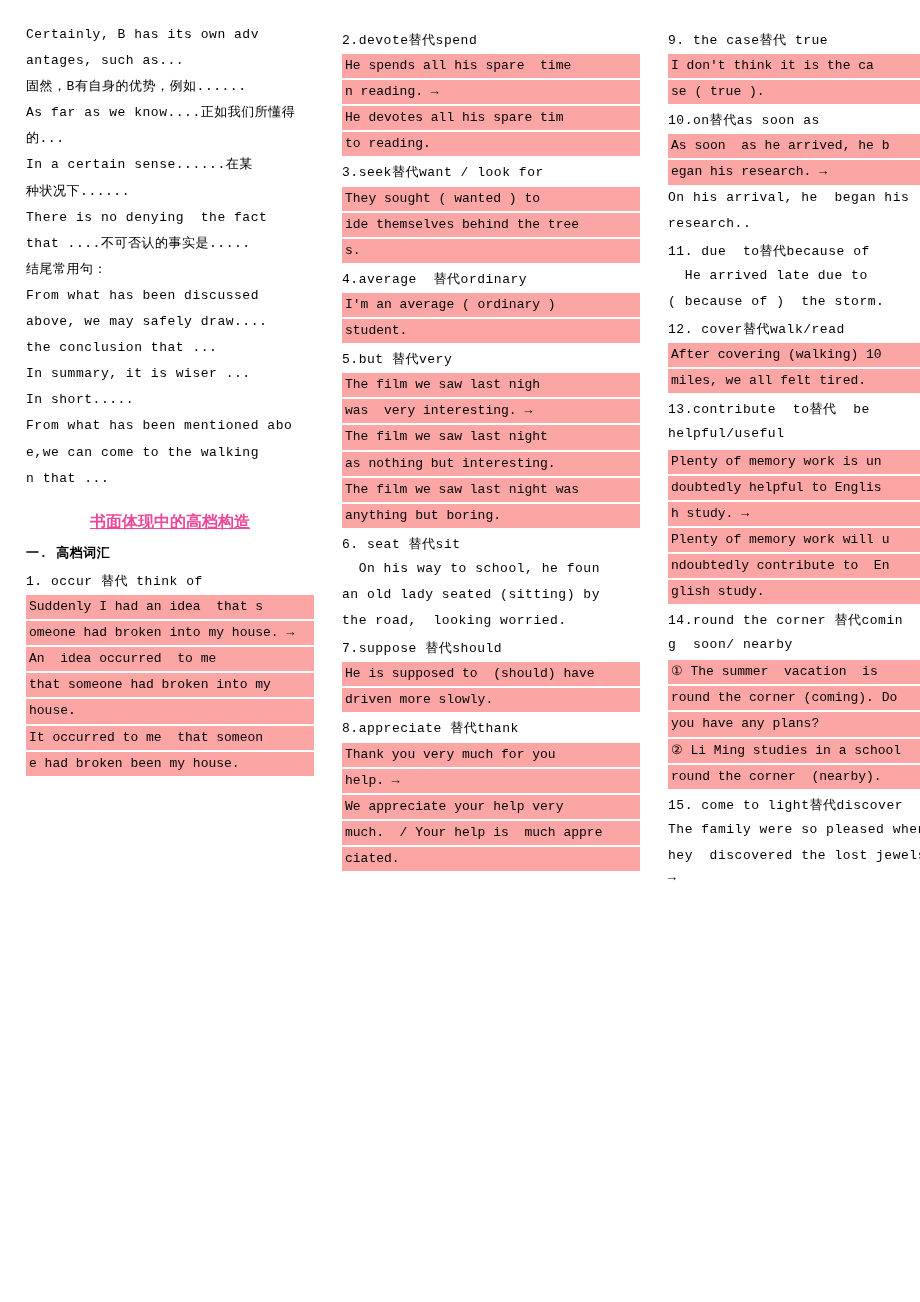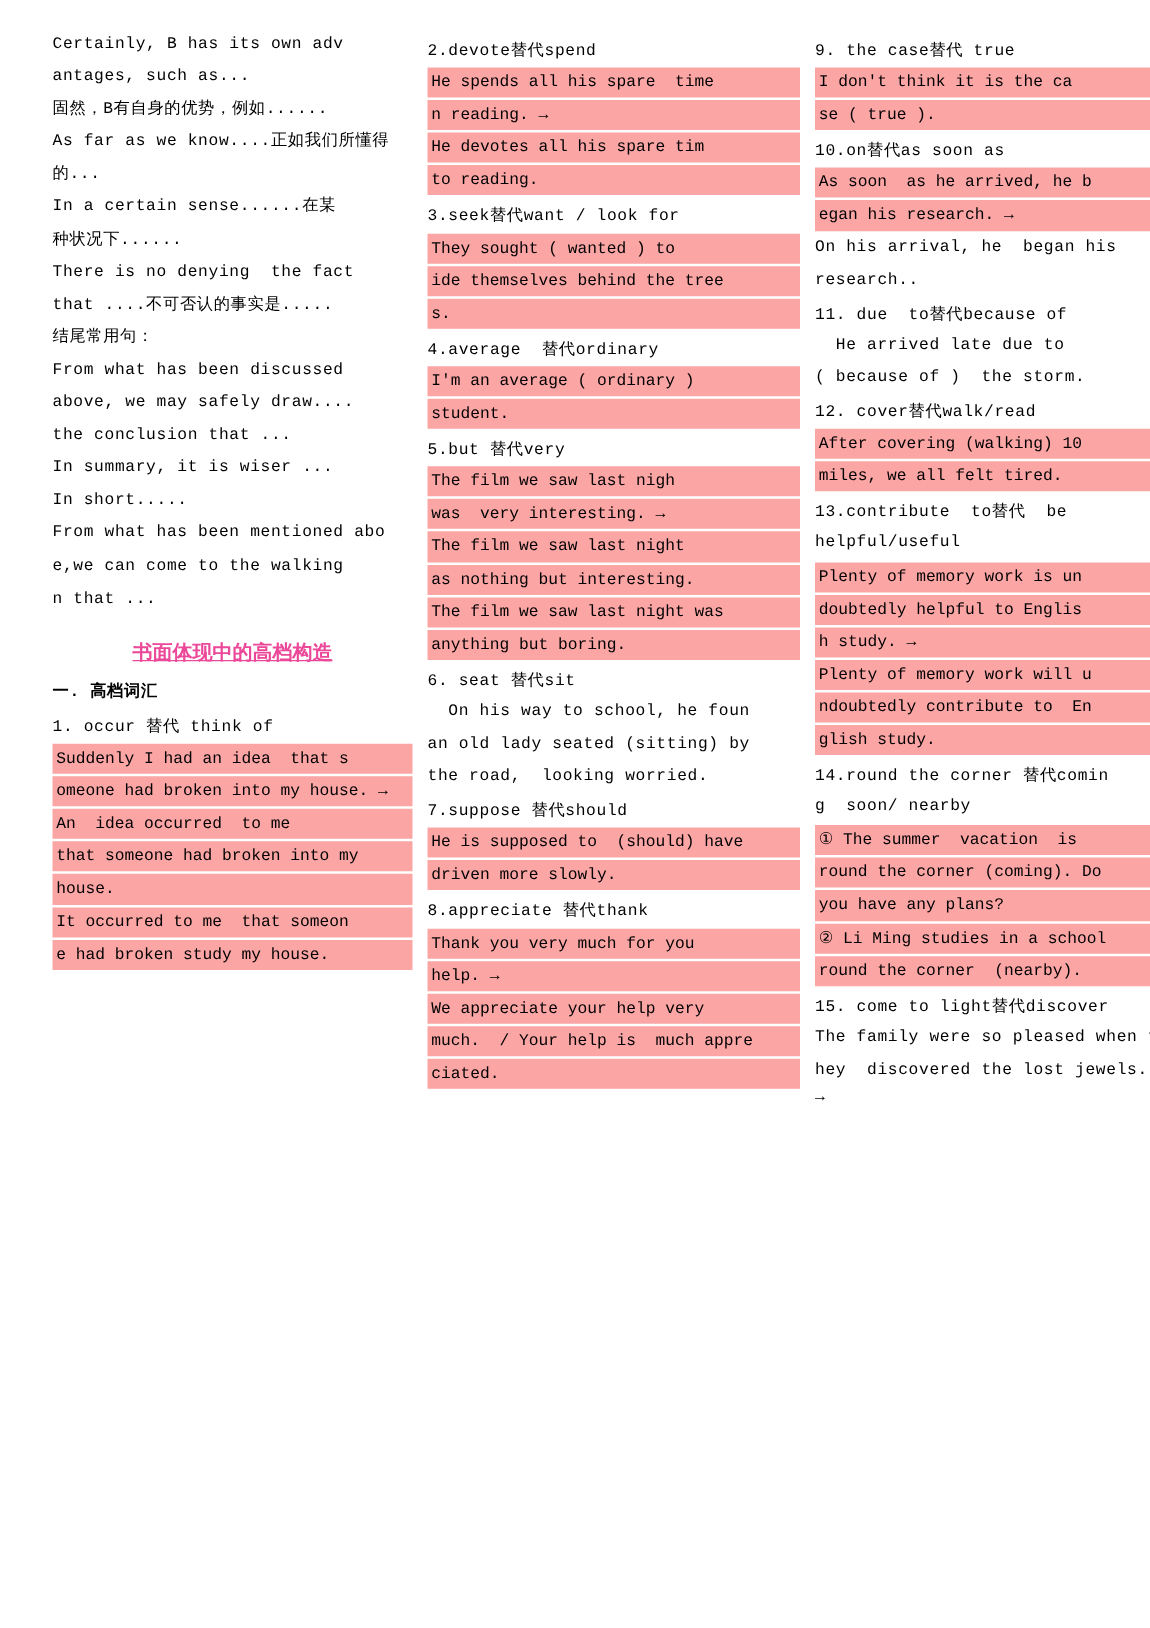--- a/index.html
+++ b/index.html
@@ -7,23 +7,22 @@
       background: #fff;
       font-family: "Courier New", Courier, monospace;
       font-size: 13px;
       color: #000;
       padding: 20px;
       width: 920px;
     }
     .page {
       display: grid;
       grid-template-columns: 300px 310px 290px;
-      gap: 0;
+      gap: 16px;
       width: 880px;
-      margin-left: 16px;
     }
     .col {
       padding: 4px 6px;
       line-height: 1.7;
     }
     .highlighted-block {
       background-color: #fca5a5;
       display: block;
       padding: 1px 3px;
       margin: 2px 0;
@@ -78,21 +77,21 @@
     <div style="margin-top: 20px;">
       <div class="section-title">书面体现中的高档构造</div>
       <p class="sub-title">一. 高档词汇</p>
       <p class="item-header">1. occur 替代 think of</p>
       <div class="highlighted-block">Suddenly I had an idea&nbsp; that s</div>
       <div class="highlighted-block">omeone had broken into my house. →</div>
       <div class="highlighted-block">An&nbsp; idea occurred&nbsp; to me</div>
       <div class="highlighted-block">that someone had broken into my</div>
       <div class="highlighted-block">house.</div>
       <div class="highlighted-block">It occurred to me&nbsp; that someon</div>
-      <div class="highlighted-block">e had broken study my house.</div>
+      <div class="highlighted-block">e had broken been my house.</div>
     </div>
   </div>
 
   <div class="col">
     <p class="item-header">2.devote替代spend</p>
     <div class="highlighted-block">He spends all his spare&nbsp; time</div>
     <div class="highlighted-block">n reading. →</div>
     <div class="highlighted-block">He devotes all his spare tim</div>
     <div class="highlighted-block">to reading.</div>
 

